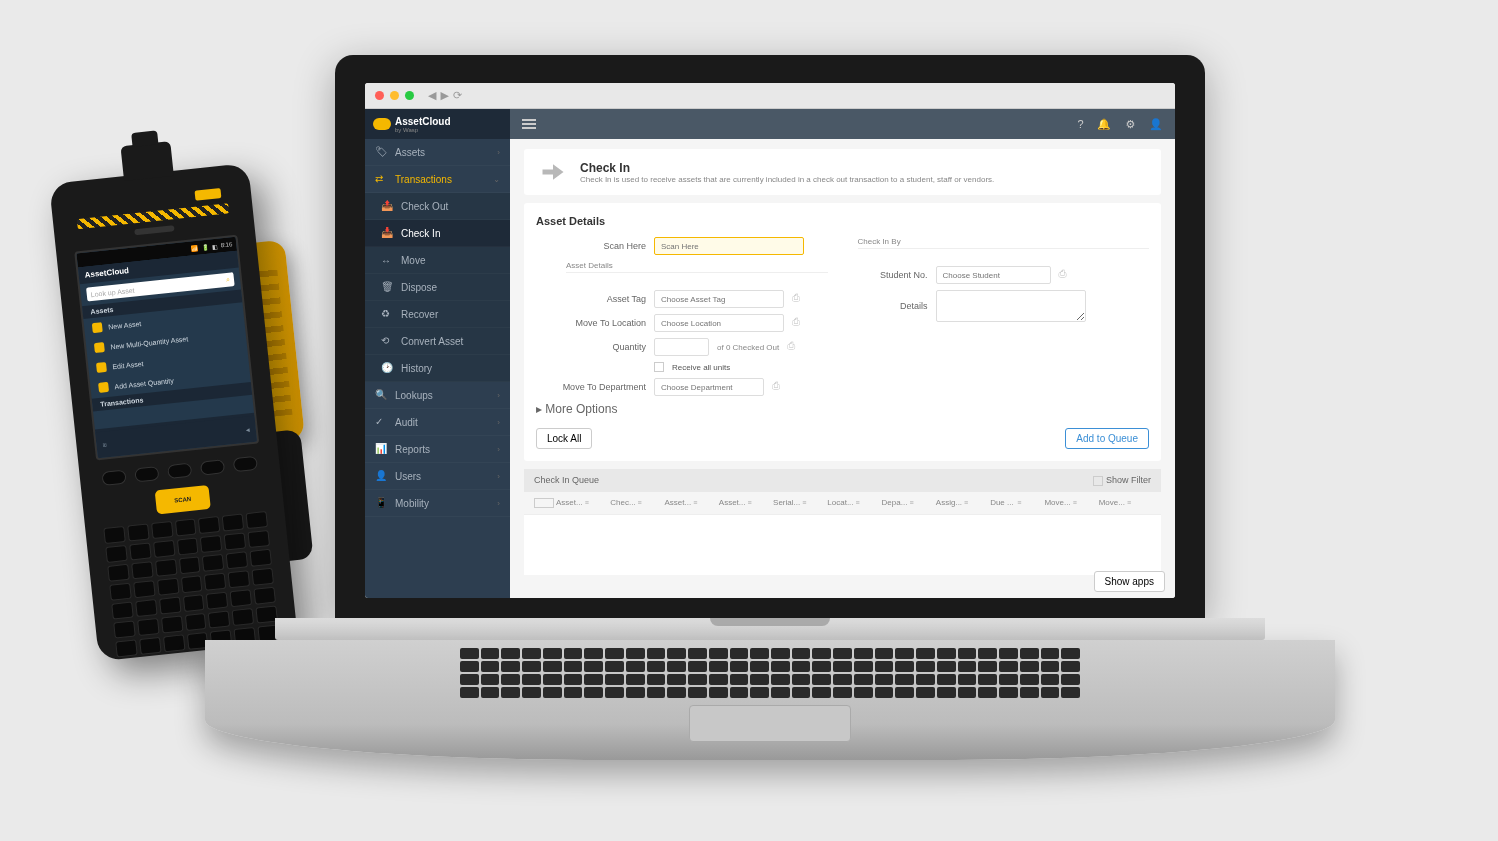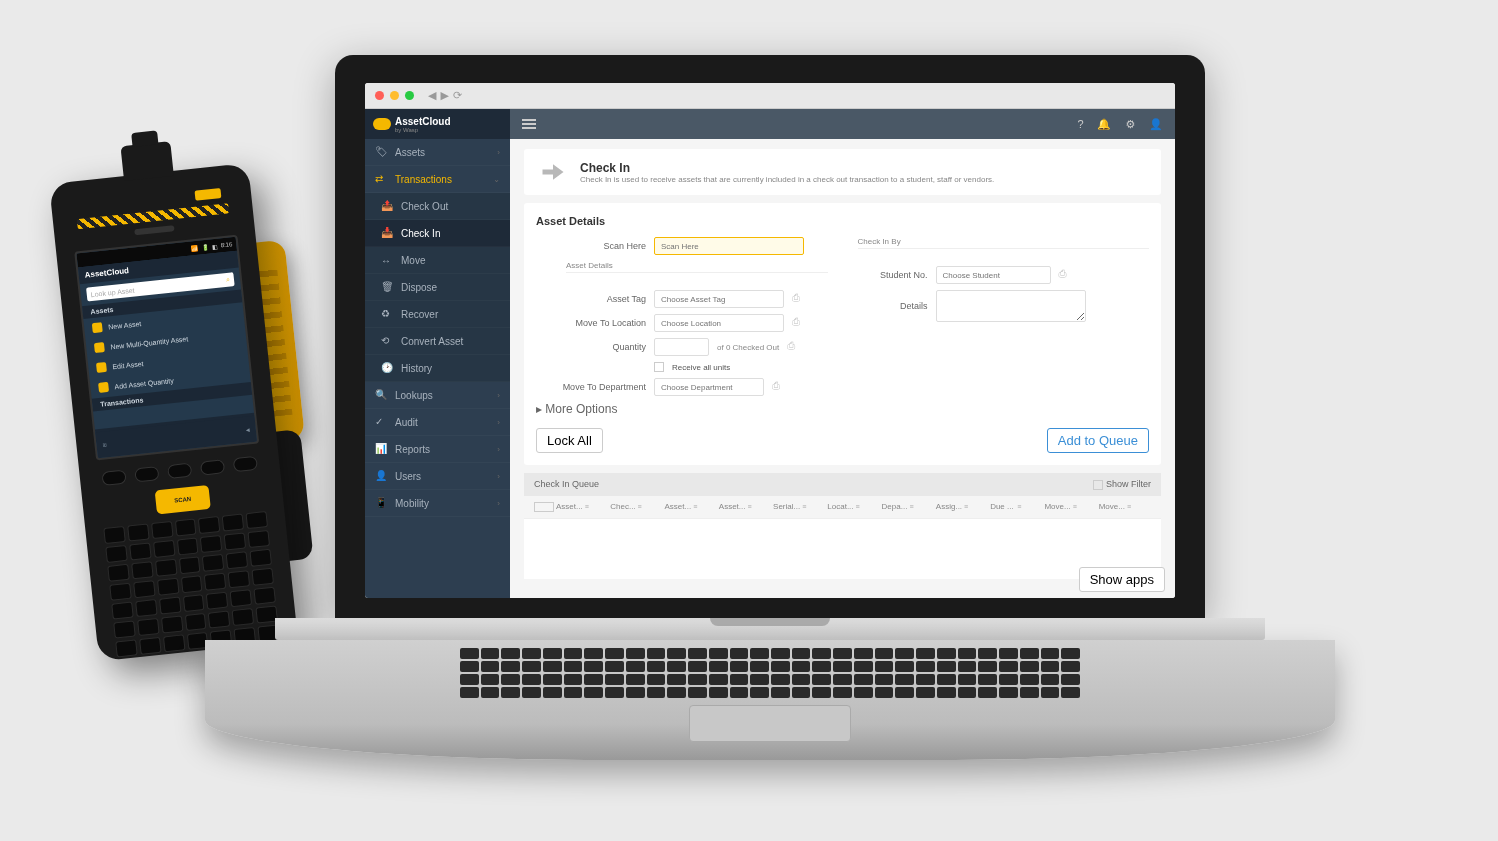--- a/index.html
+++ b/index.html
@@ -58,21 +58,21 @@
 .form-input { height:18px; border:1px solid #ddd; border-radius:2px; padding:0 6px; font-size:8px; color:#aaa; background:#fff; }
 .form-input.hl { border-color:#f5b800; background:#fffbe8; }
 .scan-icon { width:14px; height:14px; opacity:.4; }
 .textarea { height:32px; }
 
 .form-cols { display:flex; gap:30px;justify-content:center; }
 .form-col { flex:1; }
 .fieldset-label { font-size:8px; color:#888; margin-bottom:17px; border-bottom:1px solid #eee; padding-bottom:2px; }
 
 .more-opts { font-size:12px; color:#666; cursor:pointer; margin-top:6px; }
-.btn { border:1px solid #ccc; background:#fff; border-radius:3px; padding:4px 10px; font-size:13px; cursor:pointer; }
+.btn { border:1px solid #ccc; background:#fff; border-radius:3px; padding:4px 10px; font-size:10px; cursor:pointer; }
 .btn.primary { border-color:#3b8fd6; color:#3b8fd6; }
 .btn-row { display:flex; justify-content:space-between; margin-top:12px; }
 
 .queue-header { background:#e8e8e8; padding:6px 10px; display:flex; justify-content:space-between; align-items:center; font-size:9px; color:#666; }
 .queue-cols { display:flex; border-bottom:1px solid #eee; padding:6px 10px; font-size:8px; color:#888; gap:2px; }
 .queue-cols span { flex:1; display:flex; align-items:center; gap:2px; }
 .col-menu { font-size:7px; color:#aaa; }
 .queue-body { height:60px; background:#fff; }
 
 .show-apps { position:absolute; bottom:6px; right:10px; }

